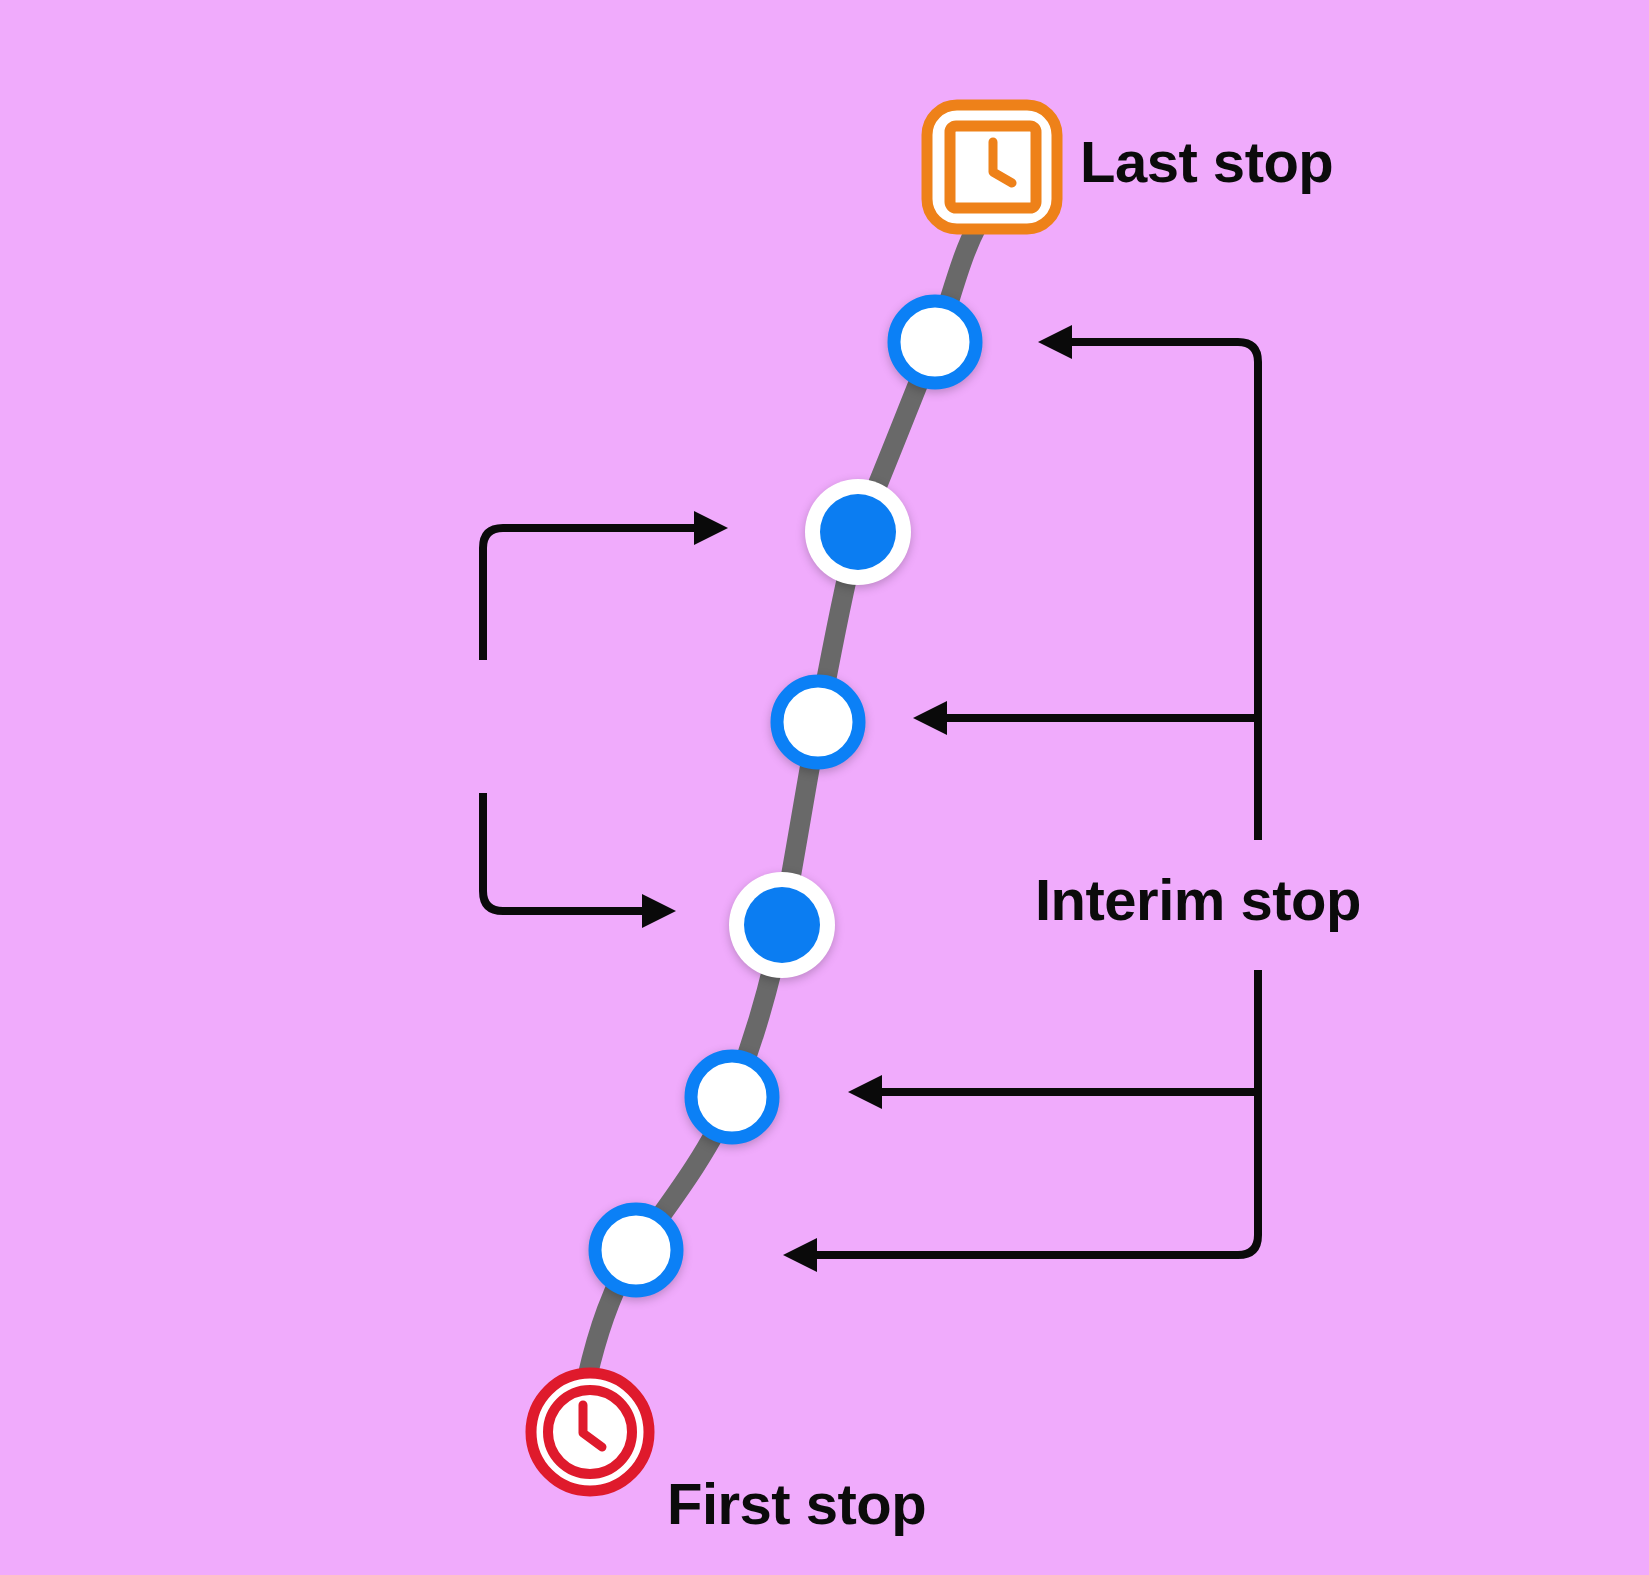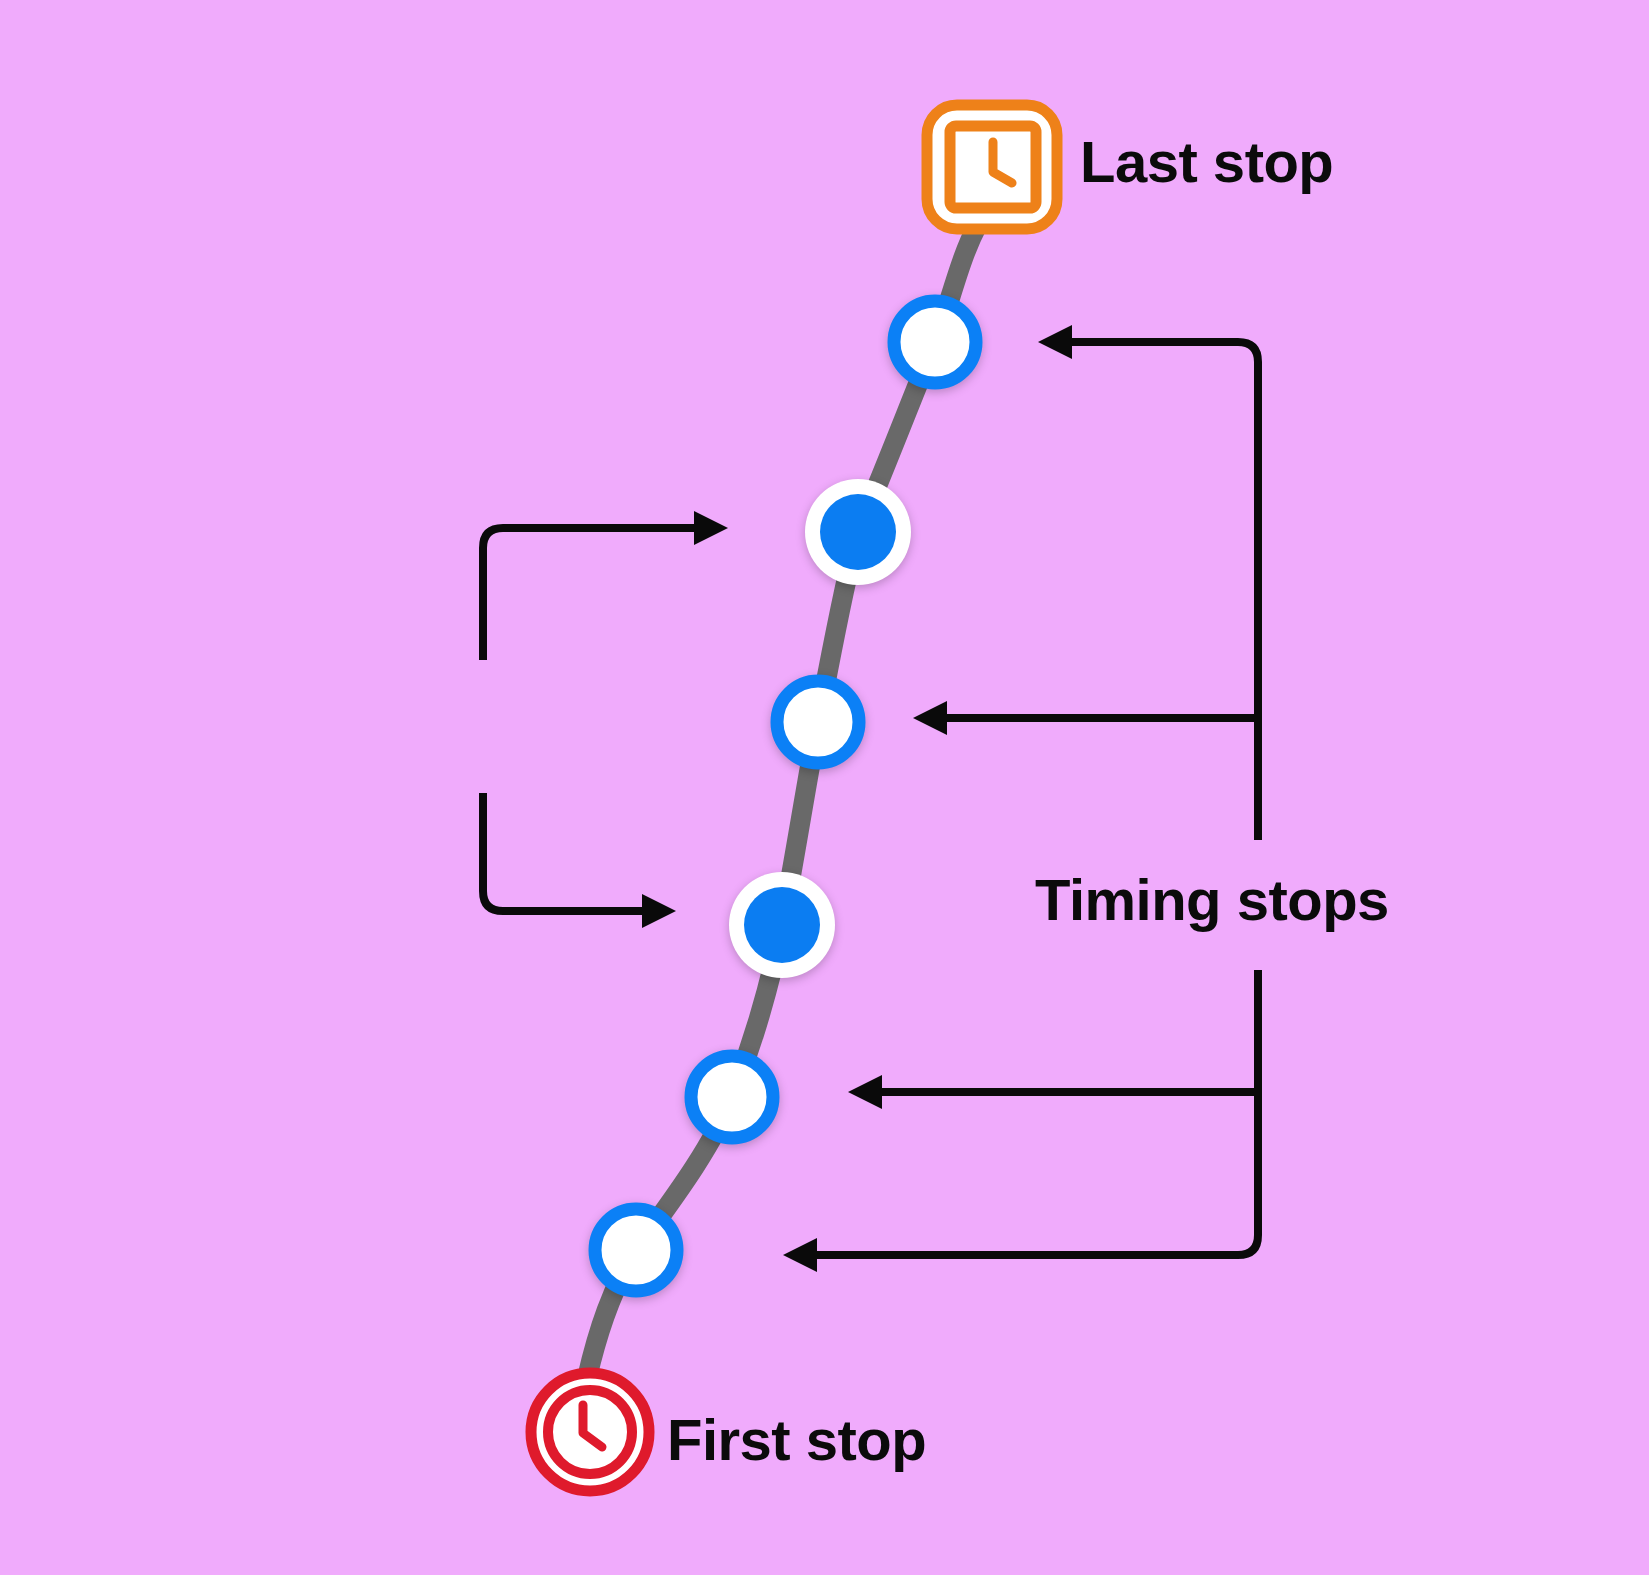--- a/index.html
+++ b/index.html
@@ -83,17 +83,17 @@
     <g fill="none" stroke="#DF1A2C" stroke-linecap="round" stroke-linejoin="round">
       <circle cx="590" cy="1432" r="59" fill="#ffffff" stroke-width="11"></circle>
       <circle cx="590" cy="1432" r="42" stroke-width="10"></circle>
       <path d="M 583 1405 L 583 1433 L 602 1447" stroke-width="9"></path>
     </g>
   </svg>
 
   <div class="label" style="left:1080px; top:133px;">Last stop</div>
 
 
-  <div class="label" style="left:1035px; top:871px;">Timing stops</div>
+  <div class="label" style="left:1035px; top:871px;">Interim stop</div>
 
-  <div class="label" style="left:667px; top:1411px;">First stop</div>
+  <div class="label" style="left:667px; top:1475px;">First stop</div>
 
 </div>
 
 </body></html>

